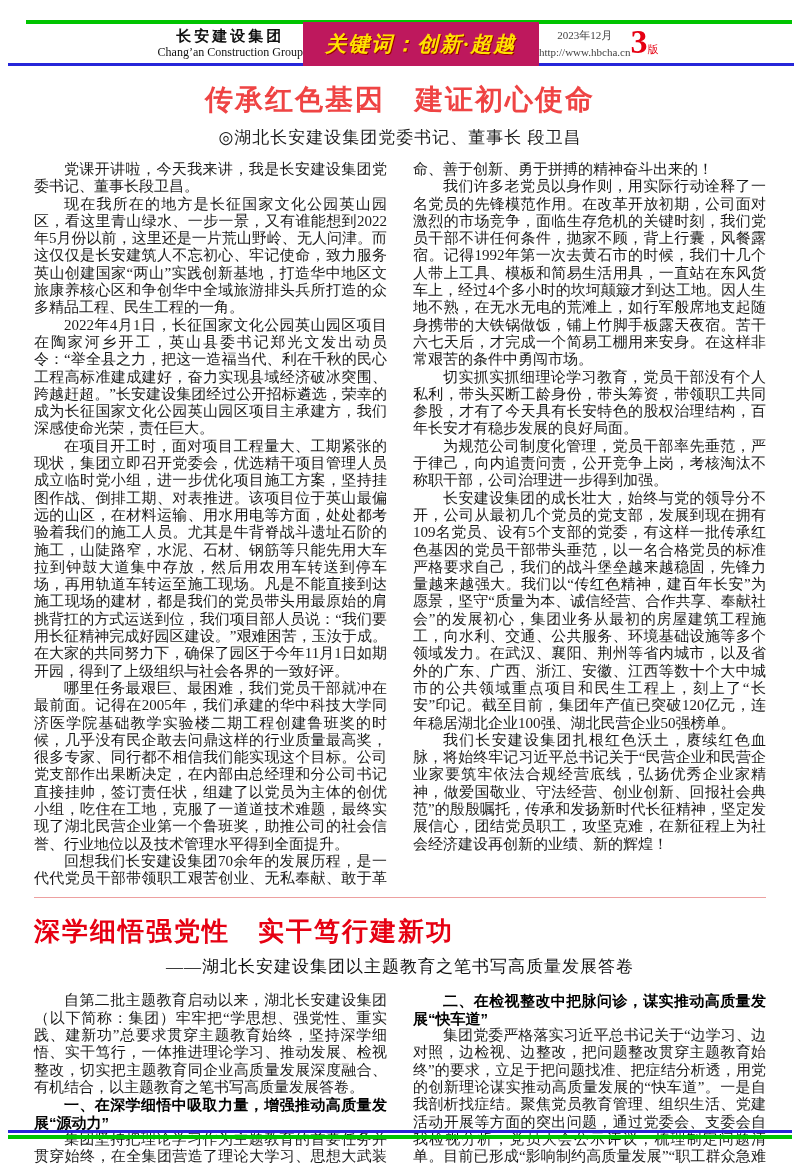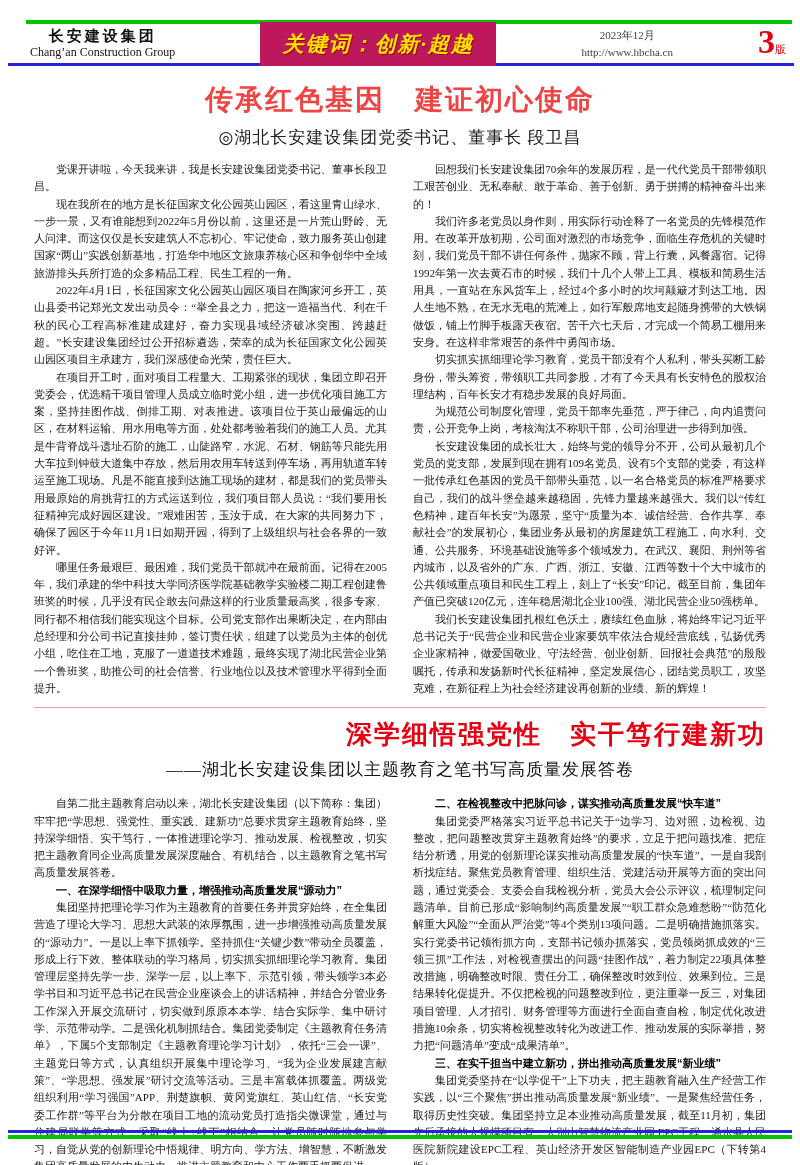--- a/index.html
+++ b/index.html
@@ -15,21 +15,21 @@
   }
   
   .topline-green {
     margin: 20px 8px 0 26px;
     height: 4px;
     background: #00c400;
   }
   .masthead {
     display: flex;
     align-items: center;
-    justify-content: space-between;
+    justify-content: center;
     padding: 3px 14px 3px 30px;
     height: 39px;
   }
   .brand { text-align: center; line-height: 1.25; }
   .brand-cn { font-size: 15px; font-weight: bold; color: #111; letter-spacing: 3px; }
   .brand-en { font-size: 12px; color: #111; }
   .keyword-banner {
     width: 236px;
     height: 44px;
     background: #be185d;
@@ -69,41 +69,41 @@
     color: #222;
     letter-spacing: 1px;
   }
   .body-cols {
     margin-top: 12px;
     column-count: 2;
     column-gap: 26px;
     text-align: justify;
   }
   .body-cols p.para {
-    font-size: 11px;
+    font-size: 15px;
     line-height: 17.3px;
     color: #1a1a1a;
     text-indent: 2em;
     margin: 0;
   }
   .body-cols p.para.bold-head {
     font-family: "Liberation Sans", "DejaVu Sans", sans-serif;
     font-weight: bold;
     color: #000;
   }
   
   .article-divider {
     margin: 10px 34px 0 34px;
     height: 1px;
     background: #eda0a0;
   }
   
   .a2-title {
-    margin-top: 9px;
-    text-align: right;
+    margin-top: 16px;
+    text-align: left;
     color: #e60012;
     font-size: 26px;
     font-weight: bold;
     letter-spacing: 2px;
   }
   .a2-subtitle {
     margin-top: 6px;
     text-align: center;
     font-size: 17px;
     color: #111;

